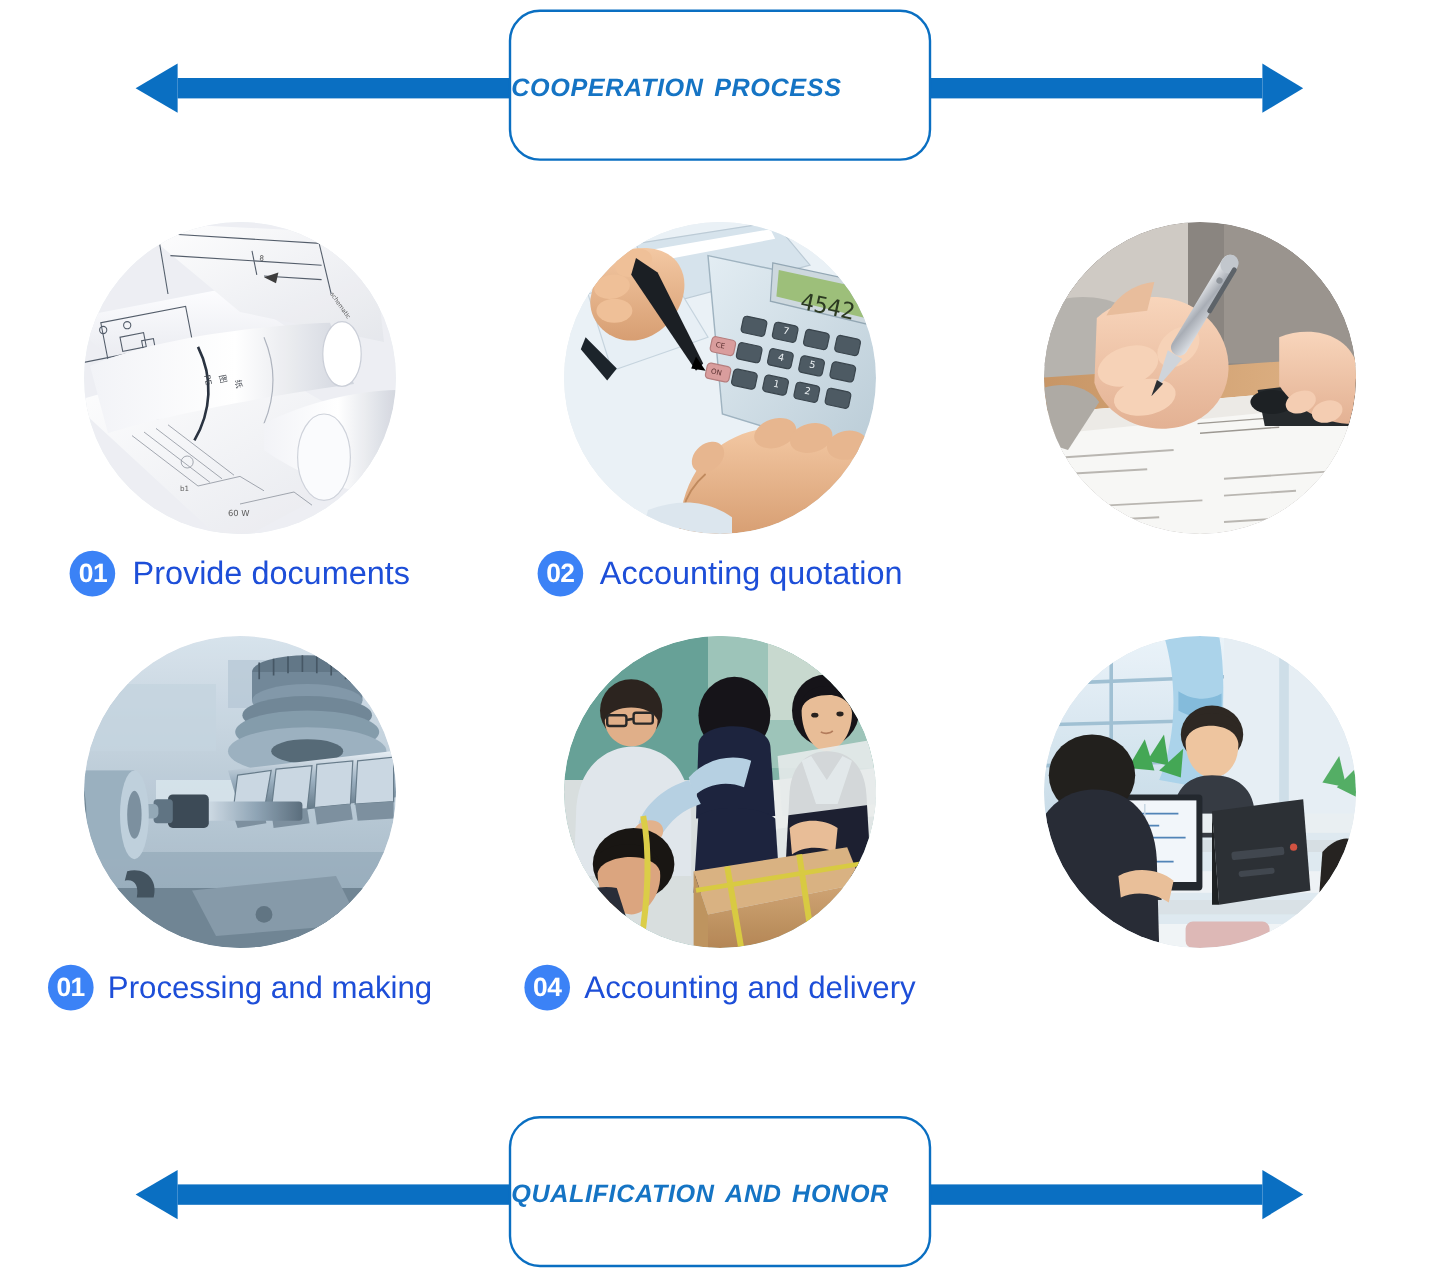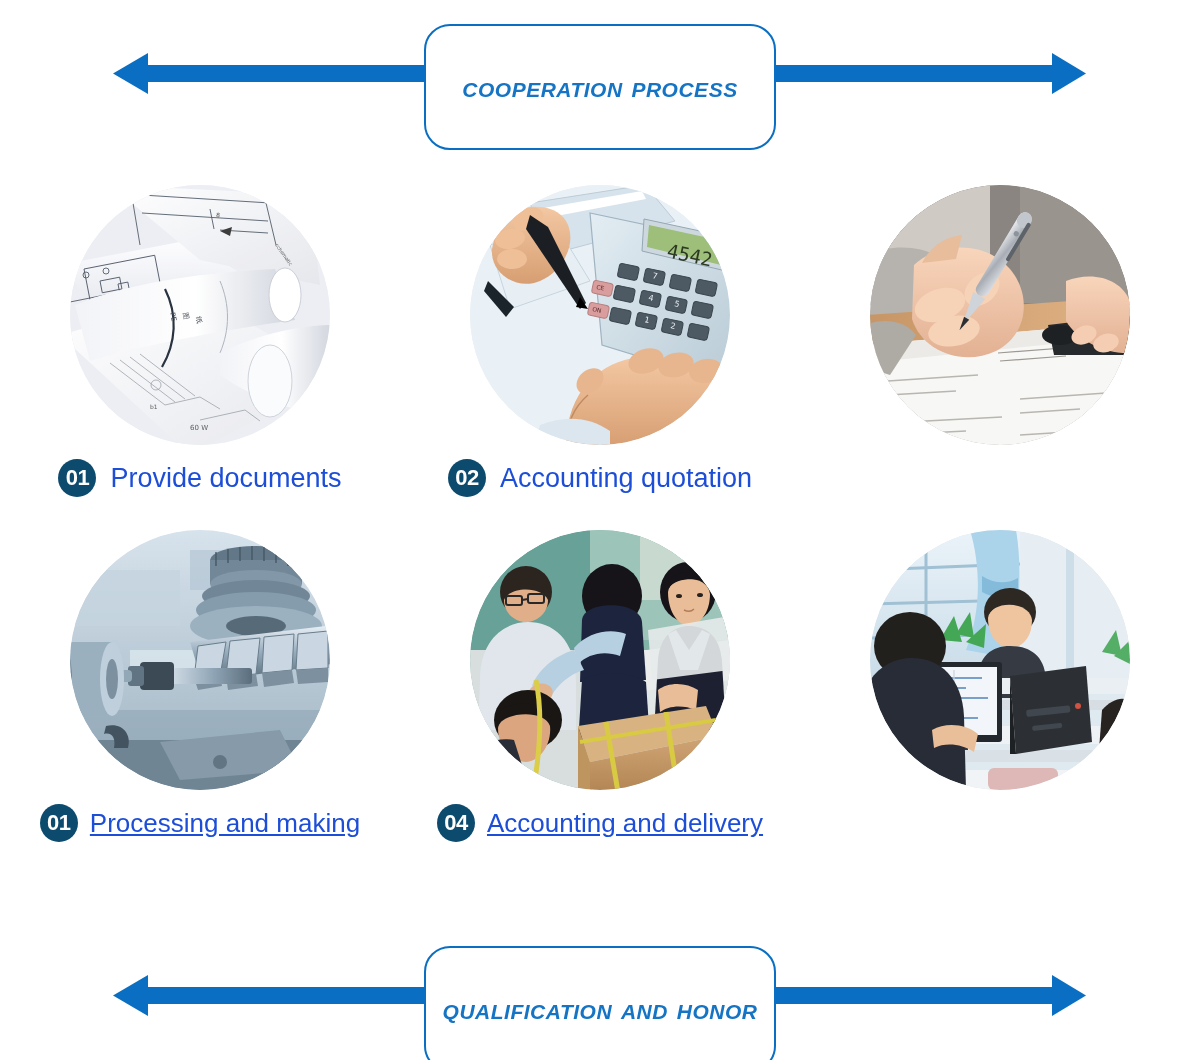--- a/index.html
+++ b/index.html
@@ -33,31 +33,30 @@
     height: 130px;
   }
   .arrow-svg {
     position: absolute;
     top: 0;
     left: 0;
     display: block;
   }
   .banner-box {
     position: absolute;
-    top: 16px;
+    top: 0;
     left: 424px;
     width: 352px;
     height: 126px;
     box-sizing: border-box;
     border: 2px solid #0a6fc2;
     border-radius: 26px;
     background: #ffffff;
     display: flex;
     align-items: center;
-    justify-content: center;
   }
   .banner-text {
     color: #1574c4;
     font-family: "Liberation Sans", sans-serif;
     font-style: italic;
     font-weight: bold;
     font-size: 30px;
     letter-spacing: 0.5px;
     font-variant: small-caps;
     text-transform: lowercase;
@@ -96,38 +95,38 @@
   .caption {
     display: flex;
     align-items: center;
     margin-top: 14px;
     white-space: nowrap;
   }
   .badge {
     width: 38px;
     height: 38px;
     border-radius: 50%;
-    background: #0c4a6e;
+    background: #3b82f6;
     color: #ffffff;
     font-size: 22px;
     font-weight: bold;
     font-family: "Liberation Sans", sans-serif;
     display: flex;
     align-items: center;
     justify-content: center;
     flex: 0 0 auto;
     letter-spacing: -0.5px;
   }
   .caption-text {
     margin-left: 14px;
     font-size: 27px;
     color: #1d4ed8;
     font-family: "Liberation Sans", sans-serif;
   }
-  .row2 .caption-text { margin-left: 12px; font-size: 26px; text-decoration: underline; }
+  .row2 .caption-text { margin-left: 12px; font-size: 26px; }
   .row2 .cell { width: 400px; }
 </style>
 </head>
 <body>
 
 <div class="banner top">
   <div class="arrow-row">
     <svg class="arrow-svg" width="1200" height="130" viewBox="0 0 1200 130">
 
       <rect x="148" y="57" width="278" height="17" fill="#0a6fc2"></rect>

